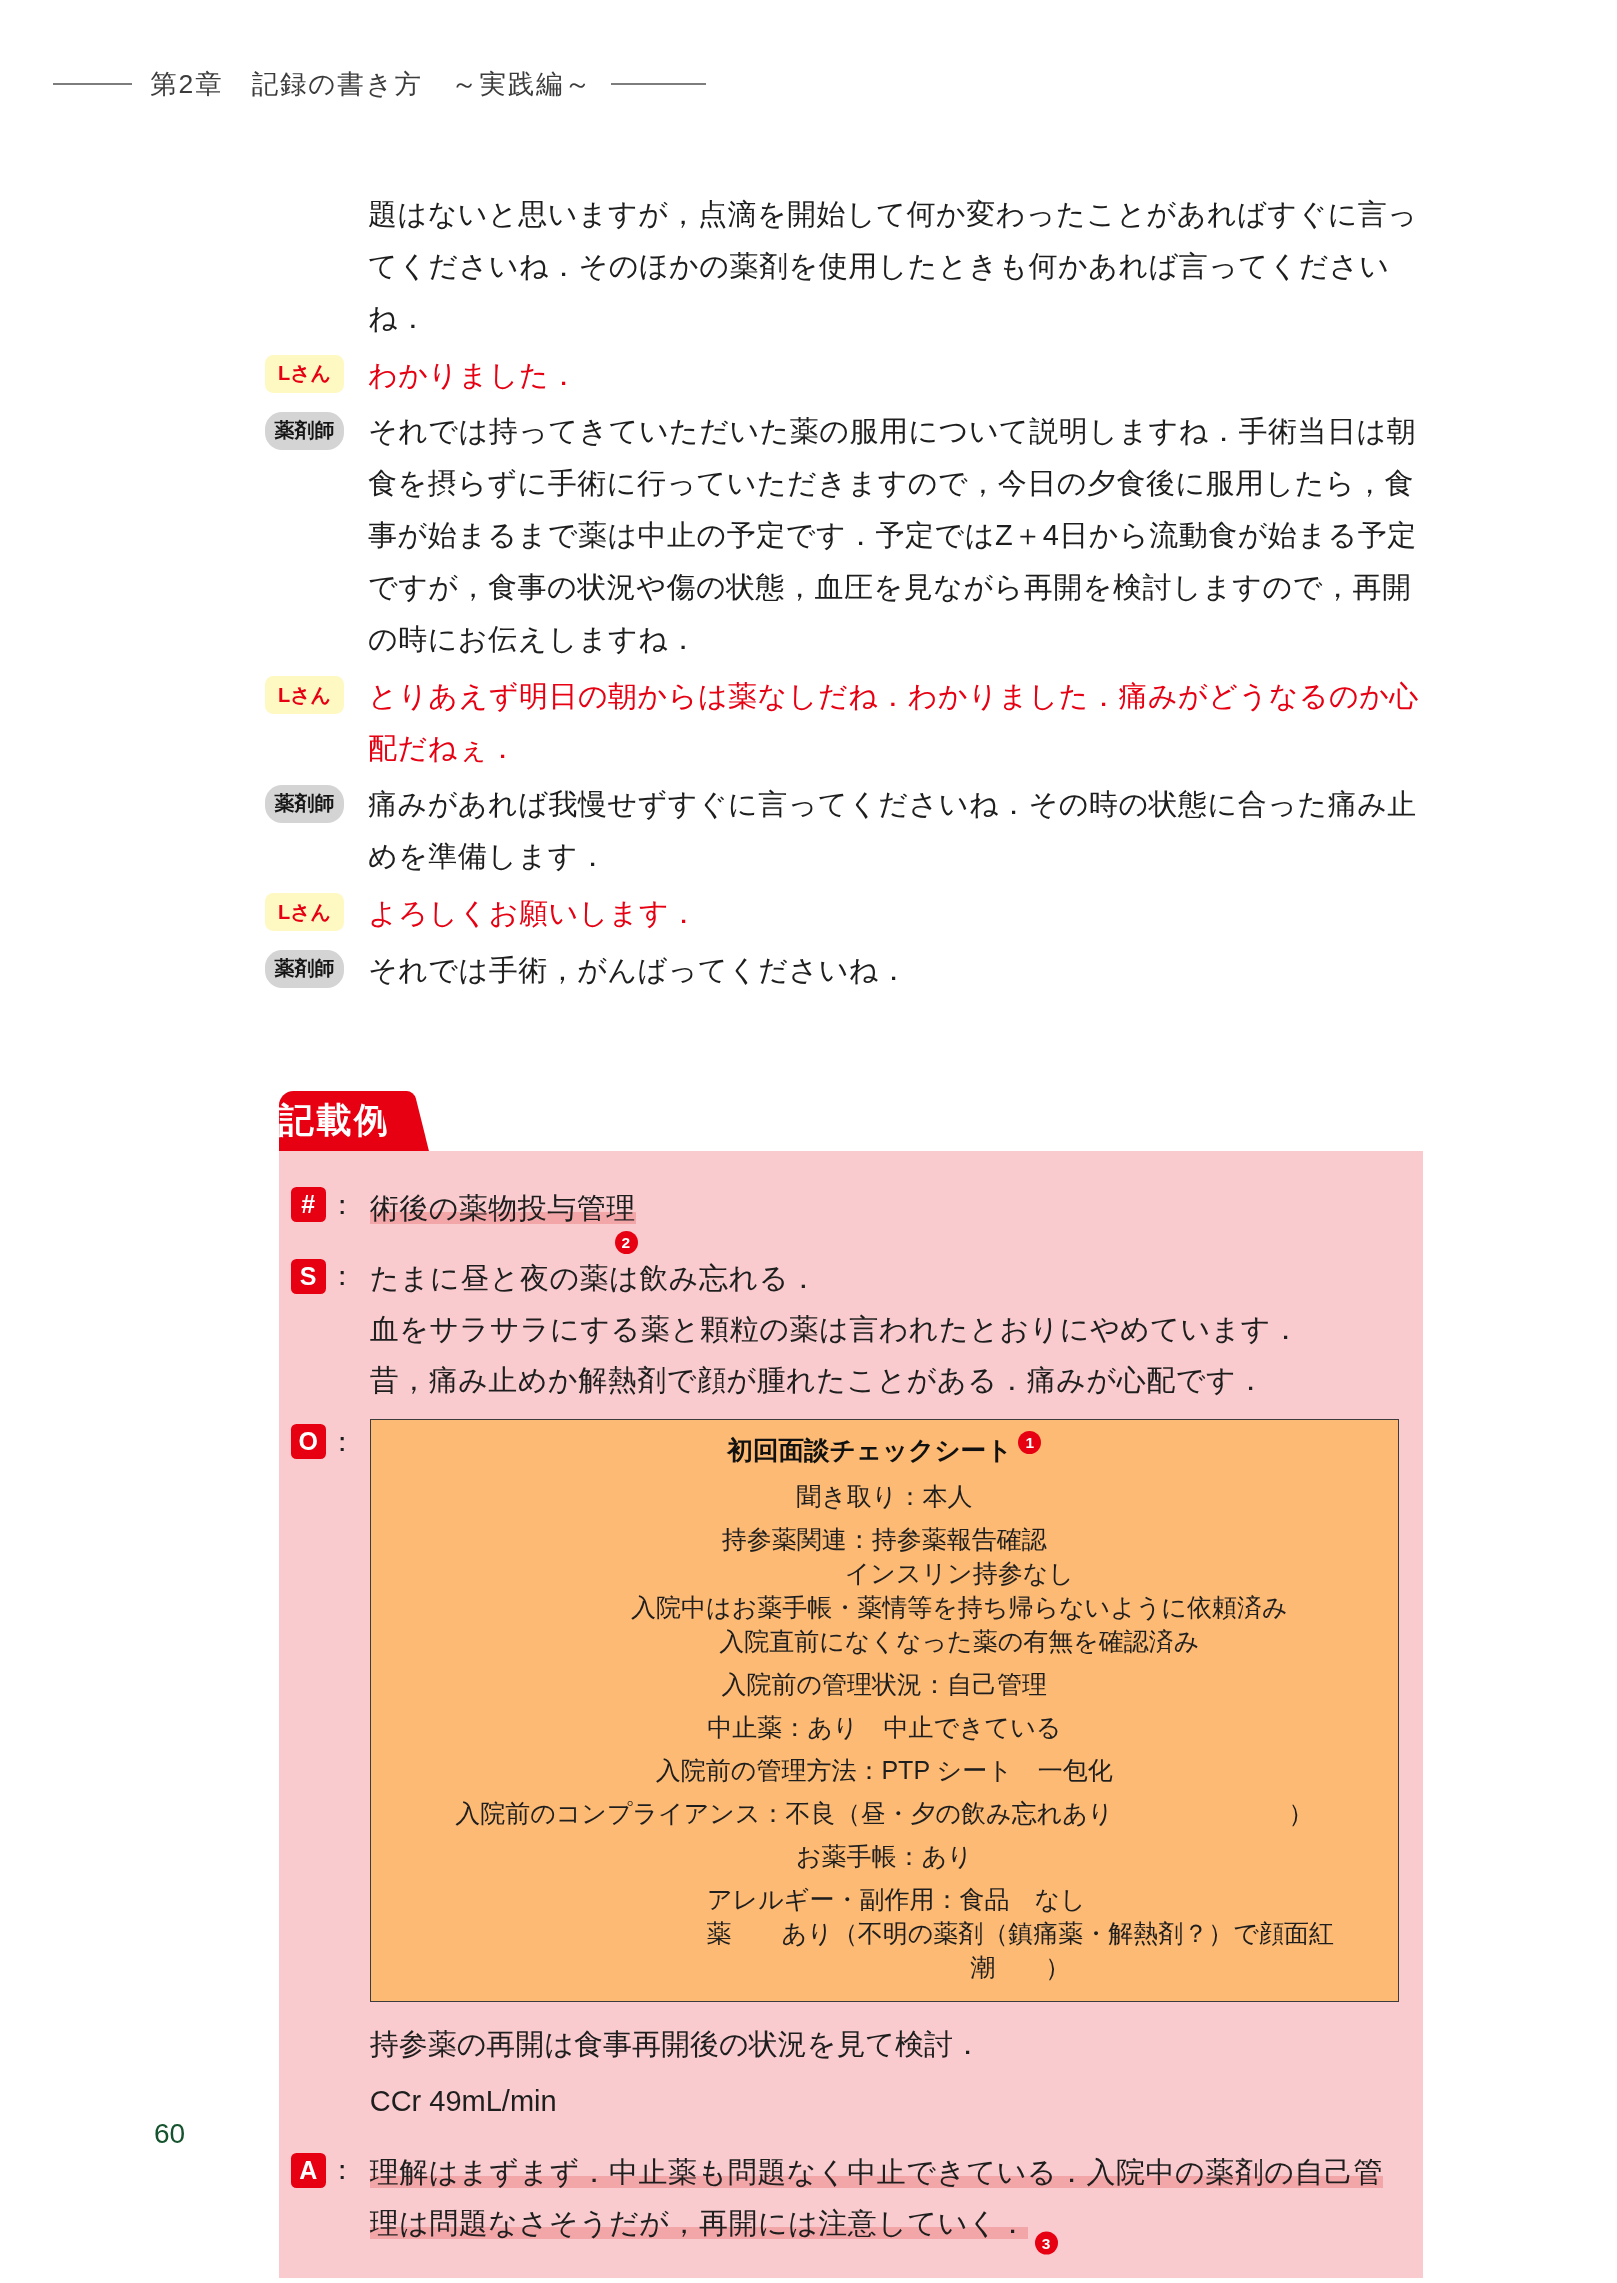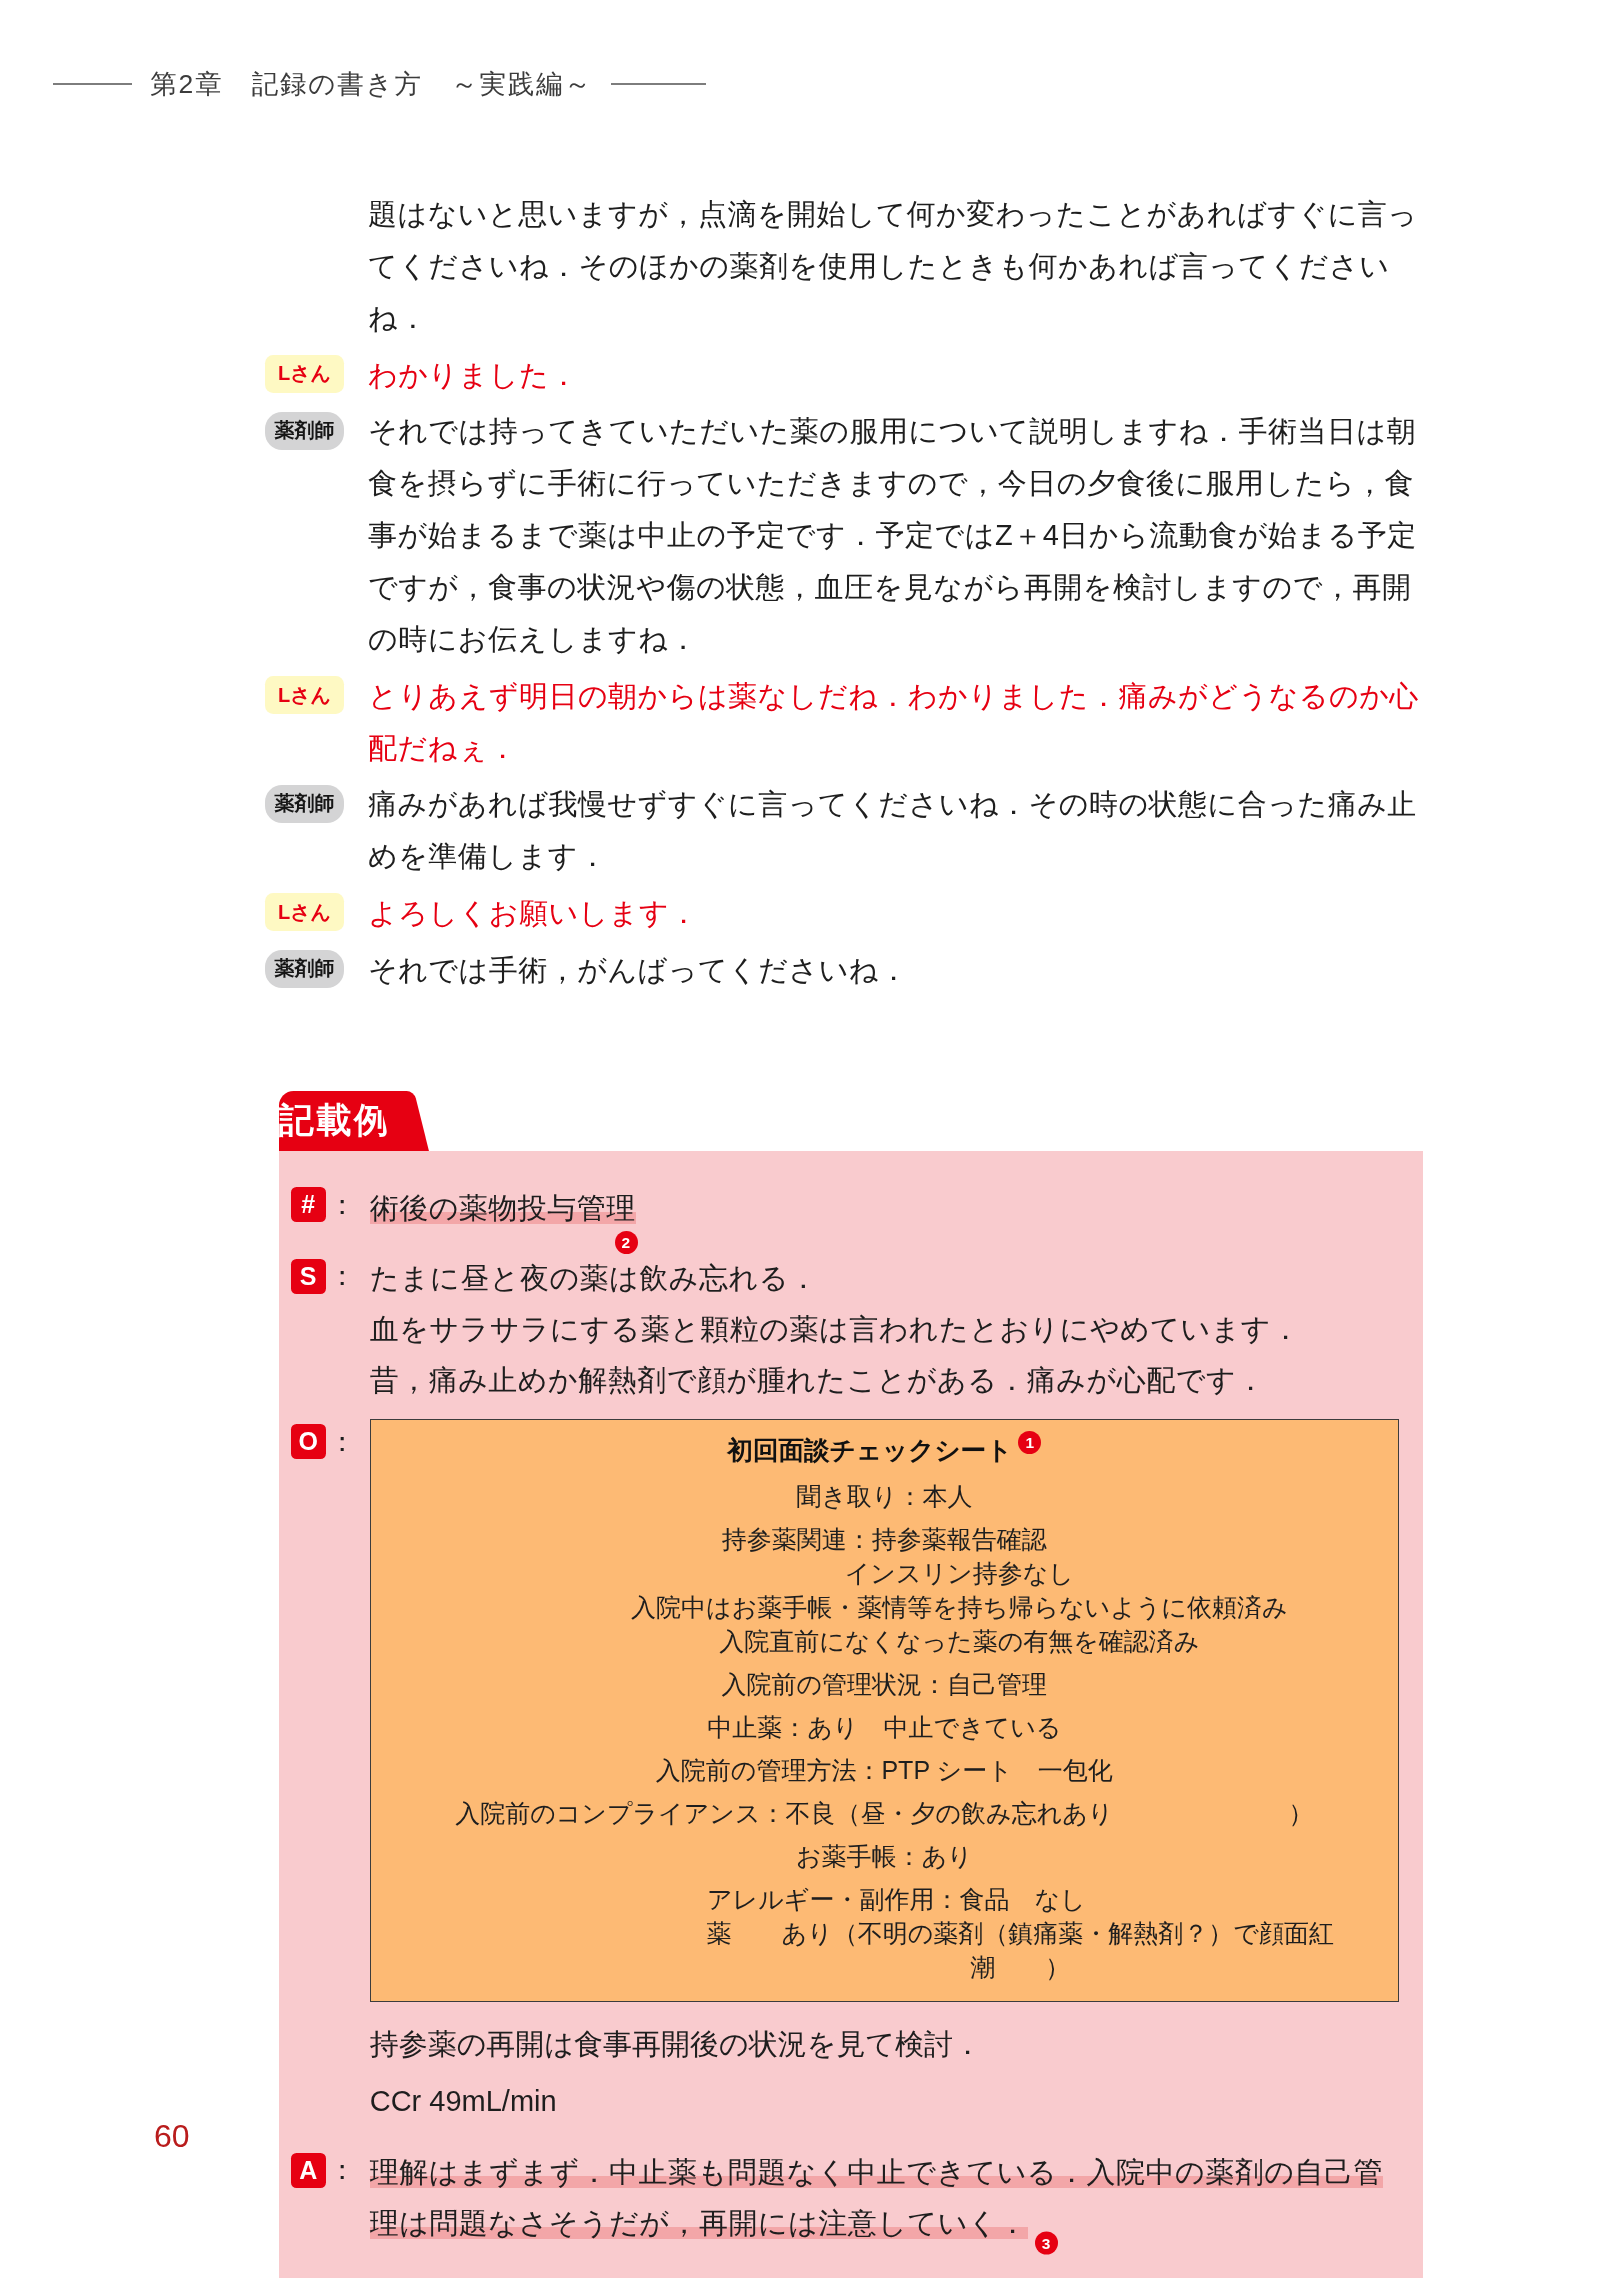--- a/index.html
+++ b/index.html
@@ -92,21 +92,21 @@
   .ind-1{padding-left:150px;}
   .ind-2{padding-left:24px;}
   .ind-3{padding-left:272px;}
 
   .o-extra{margin:24px 0 0 91px;font-size:29px;line-height:37px;}
   .o-extra.ccr{margin-top:20px;}
 
   .a-row{margin-top:27.4px;}
 
   
-  .pagenum{position:absolute;left:154px;top:2118px;font-size:32px;color:#b91c1c;}
+  .pagenum{position:absolute;left:154px;top:2118px;font-size:28px;color:#14532d;}
 </style>
 </head>
 <body>
 
 <div class="page">
 
   <header class="chap">
     <span class="rule l"></span>
     <span class="chap-text">第2章　記録の書き方　～実践編～</span>
     <span class="rule r"></span>

